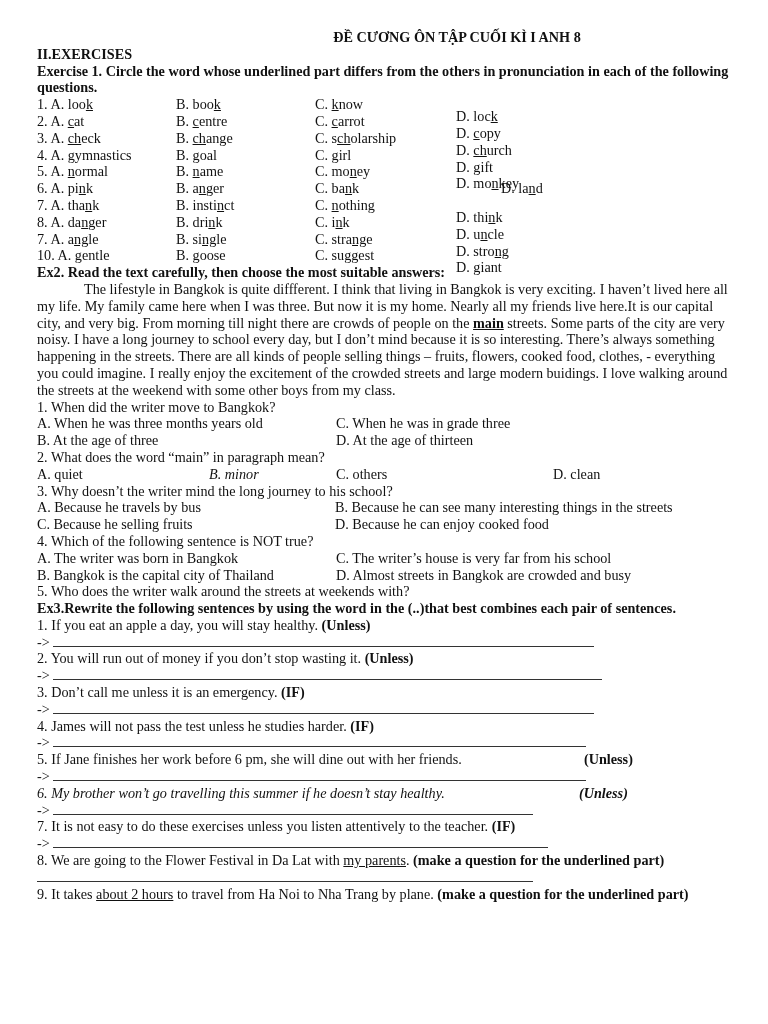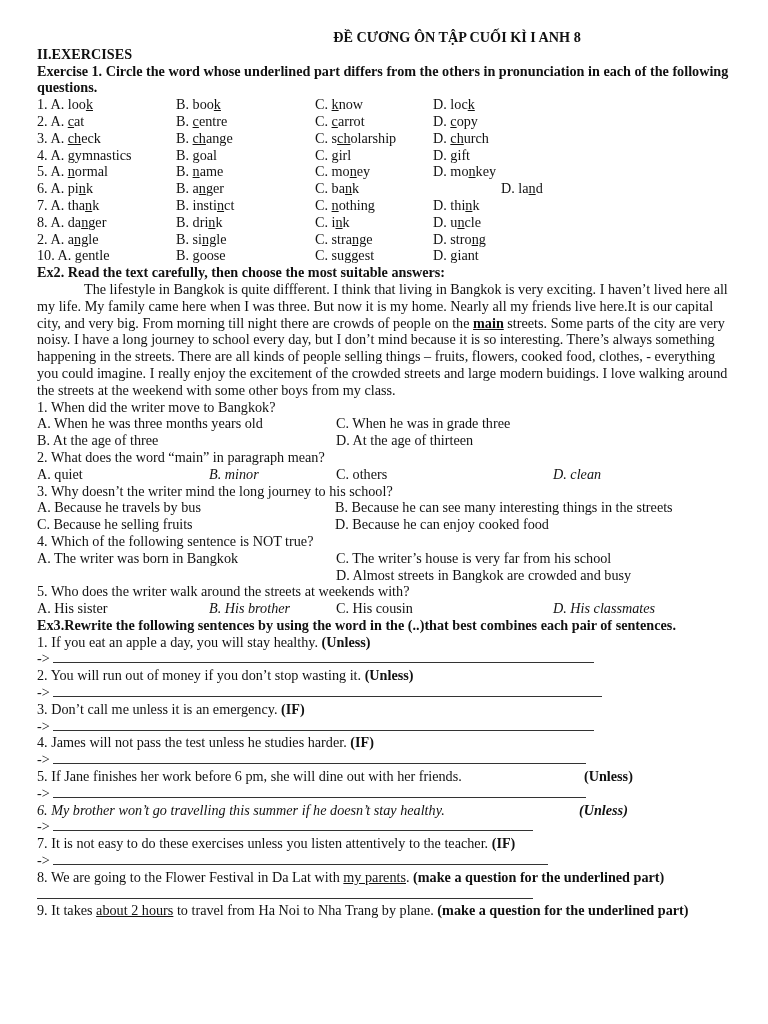--- a/index.html
+++ b/index.html
@@ -7,24 +7,24 @@
     width: 768px; height: 1024px; overflow: hidden;
     font-family: "Liberation Serif", "DejaVu Serif", serif;
     font-size: 14.2px; color: #111; position: relative;
   }
   .page { position: absolute; left: 37px; top: 29px; width: 700px; line-height: 16.8px; }
   .title { text-align: center; font-weight: bold; padding-left: 140px; width: 560px; }
   .b { font-weight: bold; }
   .u { text-decoration: underline; }
   .row { position: relative; height: 16.8px; white-space: nowrap; }
   .row span.c { position: absolute; top: 0; }
-  .cA { left: 0; } .cB { left: 139px; } .cC { left: 278px; } .cD { left: 396px; } .cD2 { left: 464px; }
+  .cA { left: 0; } .cB { left: 139px; } .cC { left: 278px; } .cD { left: 419px; margin-top: 12px; } .cD2 { left: 464px; }
   .para { text-indent: 47px; text-align: left; }
   .q2 .c.o1 { left: 0; } .q2 .c.o2 { left: 299px; }
-  .q4 .o1 { left: 0; } .q4 .o2 { left: 172px; font-style: italic; } .q4 .o3 { left: 299px; } .q4 .o4 { left: 516px; font-style: italic; }
+  .q4 .o1 { left: 0; } .q4 .o2 { left: 172px; font-style: italic; } .q4 .o3 { left: 299px; } .q4 .o4 { left: 516px; }
   .line { display: inline-block; border-bottom: 1px solid #333; height: 11px; vertical-align: baseline; }
   .ans { height: 16.8px; white-space: nowrap; }
   .blank-only { height: 16.8px; }
   .blank-only .line { margin-left: 0; }
 </style>
 </head>
 <body>
 
 <div class="page">
   <div class="title">ĐỀ CƯƠNG ÔN TẬP CUỐI KÌ I ANH 8</div>
@@ -74,21 +74,21 @@
         <span class="c cC"><span>C. </span><span class="u">n</span><span>othing</span></span>
         <span class="c cD"><span>D. thi</span><span class="u">n</span><span>k</span></span>
       </div>
       <div class="row">
         <span class="c cA"><span>8. A. da</span><span class="u">n</span><span>ger</span></span>
         <span class="c cB"><span>B. dri</span><span class="u">n</span><span>k</span></span>
         <span class="c cC"><span>C. i</span><span class="u">n</span><span>k</span></span>
         <span class="c cD"><span>D. u</span><span class="u">n</span><span>cle</span></span>
       </div>
       <div class="row">
-        <span class="c cA"><span>2. A. a</span><span class="u">ng</span><span>le</span></span>
+        <span class="c cA"><span>7. A. a</span><span class="u">ng</span><span>le</span></span>
         <span class="c cB"><span>B. si</span><span class="u">ng</span><span>le</span></span>
         <span class="c cC"><span>C. stra</span><span class="u">ng</span><span>e</span></span>
         <span class="c cD"><span>D. stro</span><span class="u">ng</span><span></span></span>
       </div>
       <div class="row">
         <span class="c cA"><span>10. A. </span><span class="u">g</span><span>entle</span></span>
         <span class="c cB"><span>B. </span><span class="u">g</span><span>oose</span></span>
         <span class="c cC"><span>C. su</span><span class="u">gg</span><span>est</span></span>
         <span class="c cD"><span>D. </span><span class="u">g</span><span>iant</span></span>
       </div>
@@ -121,29 +121,24 @@
       <div class="row q2">
         <span class="c o1" style="left: 0px;">C. Because he selling fruits</span>
         <span class="c o2" style="left: 298px;">D. Because he can enjoy cooked food</span>
       </div>
       <div>4. Which of the following sentence is NOT true?</div>
       <div class="row q2">
         <span class="c o1">A. The writer was born in Bangkok</span>
         <span class="c o2">C. The writer’s house is very far from his school</span>
       </div>
       <div class="row q2">
+        <span class="c o1">B. Bangkok is the capital city of Thailand</span>
         <span class="c o2">D. Almost streets in Bangkok are crowded and busy</span>
       </div>
       <div>5. Who does the writer walk around the streets at weekends with?</div>
-      <div class="row q4">
-        <span class="c o1">A. His sister</span>
-        <span class="c o2">B. His brother</span>
-        <span class="c o3">C. His cousin</span>
-        <span class="c o4">D. His classmates</span>
-      </div>
     </div>
 
   <div class="b">Ex3.Rewrite the following sentences by using the word in the (..)that best combines each pair of sentences.</div>
   <div id="ex3-items">
       <div style="position: relative; white-space: nowrap;"><span>1. If you eat an apple a day, you will stay healthy. </span><span class="b">(Unless)</span></div>
       <div class="ans"><span>-&gt; </span><span class="line" style="width: 541px;"></span></div>
       <div style="position: relative; white-space: nowrap;"><span>2. You will run out of money if you don’t stop wasting it.  </span><span class="b">(Unless)</span></div>
       <div class="ans"><span>-&gt; </span><span class="line" style="width: 549px;"></span></div>
       <div style="position: relative; white-space: nowrap;"><span>3. Don’t call me unless it is an emergency.    </span><span class="b">(IF)</span></div>
       <div class="ans"><span>-&gt; </span><span class="line" style="width: 541px;"></span></div>

